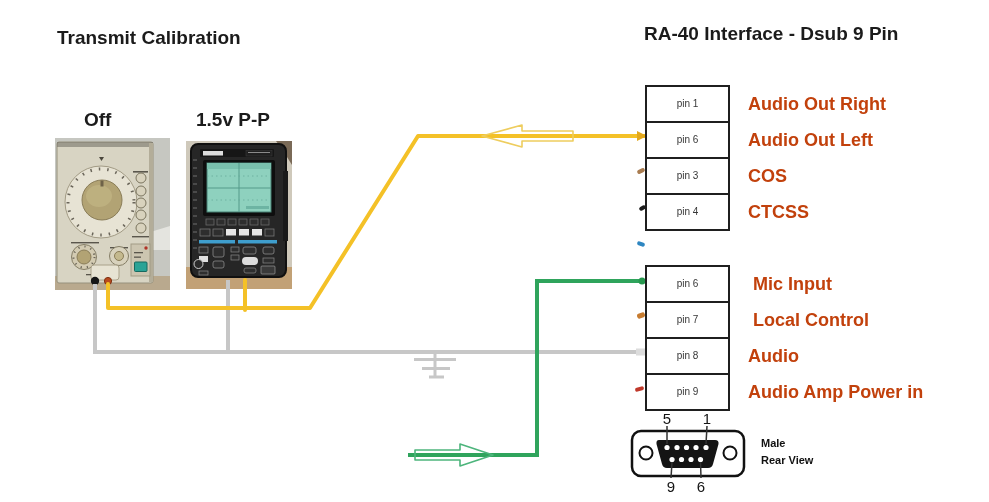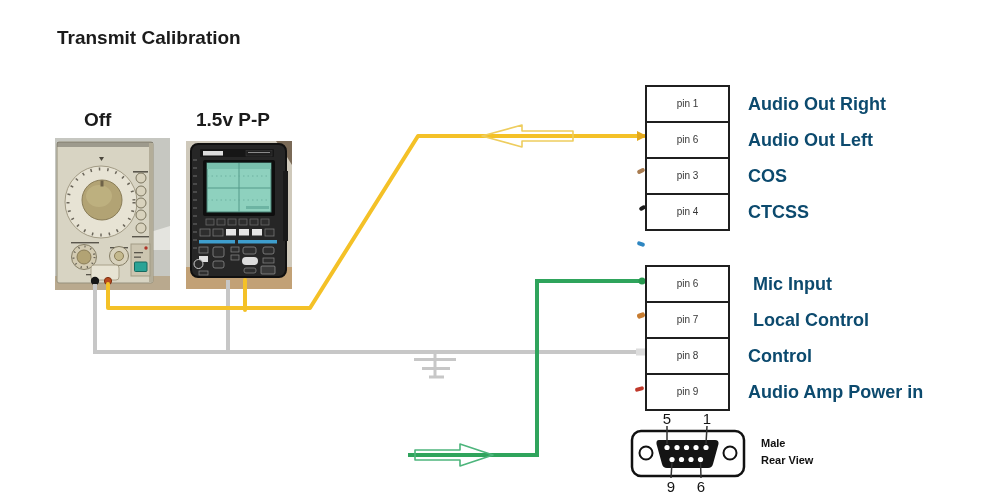--- a/index.html
+++ b/index.html
@@ -24,33 +24,34 @@
   #pin-table{position:absolute;left:645px;top:85px;z-index:3;}
   .pin-row{position:relative;height:38px;margin-top:-2px;width:330px;}
   .pin-row:first-child{margin-top:0;}
   .pin-cell{
     position:absolute;left:0;top:0;width:85px;height:38px;box-sizing:border-box;
     border:2px solid #1f1f1f;background:#ffffff;
     font-size:10px;color:#373737;text-align:center;line-height:34px;
   }
   .pin-label{
     position:absolute;left:103px;top:0;height:38px;display:flex;align-items:center;
-    font-size:18px;font-weight:bold;white-space:pre;color:#0c4a6e;
+    font-size:18px;font-weight:bold;white-space:pre;color:#c2410c;
   }
   .stub{position:absolute;z-index:3;border-radius:2px;}
   
   #male-caption{position:absolute;left:761px;top:435px;z-index:3;font-size:11px;font-weight:bold;line-height:17px;color:#111;}
   .conn-num{font-size:15px;fill:#141414;font-family:"Liberation Sans",sans-serif;}
 </style>
 </head>
 <body>
 
 <div id="canvas">
 
   <div class="abs title" style="left:57px;top:27px;">Transmit Calibration</div>
+  <div class="abs title" style="left:644px;top:23px;">RA-40 Interface - Dsub 9 Pin</div>
 
   <div class="abs setting-label" style="left:84px;top:109px;">Off</div>
   <div class="abs setting-label" style="left:196px;top:109px;">1.5v P-P</div>
 
   <div class="photo" style="left:55px;top:138px;width:115px;height:152px;">
     <svg width="115" height="152" viewBox="0 0 115 152">
       <rect x="0" y="0" width="115" height="152" fill="#c6c7c1"></rect>
       <rect x="0" y="138" width="115" height="14" fill="#b9a98e"></rect>
       <polygon points="92,95 115,88 115,112 96,112" fill="#e4e4df"></polygon>
       <rect x="2" y="4" width="96" height="141" rx="2" fill="#d8d4c3" stroke="#97917c" stroke-width="1"></rect>
@@ -211,21 +212,21 @@
     <div class="pin-row">
       <div class="pin-cell">pin 6</div>
       <div class="pin-label"> Mic Input</div>
     </div>
     <div class="pin-row">
       <div class="pin-cell">pin 7</div>
       <div class="pin-label"> Local Control</div>
     </div>
     <div class="pin-row">
       <div class="pin-cell">pin 8</div>
-      <div class="pin-label">Control</div>
+      <div class="pin-label">Audio</div>
     </div>
     <div class="pin-row">
       <div class="pin-cell">pin 9</div>
       <div class="pin-label">Audio Amp Power in</div>
     </div>
   </div>
 
   <div class="stub" style="left: 637px; top: 169px; width: 8px; height: 4px; transform: rotate(-25deg); background: rgb(169, 124, 80);"></div>
   <div class="stub" style="left: 639px; top: 206px; width: 7px; height: 4px; transform: rotate(-30deg); background: rgb(28, 28, 28);"></div>
   <div class="stub" style="left: 637px; top: 242px; width: 8px; height: 4px; transform: rotate(20deg); background: rgb(46, 134, 193);"></div>

